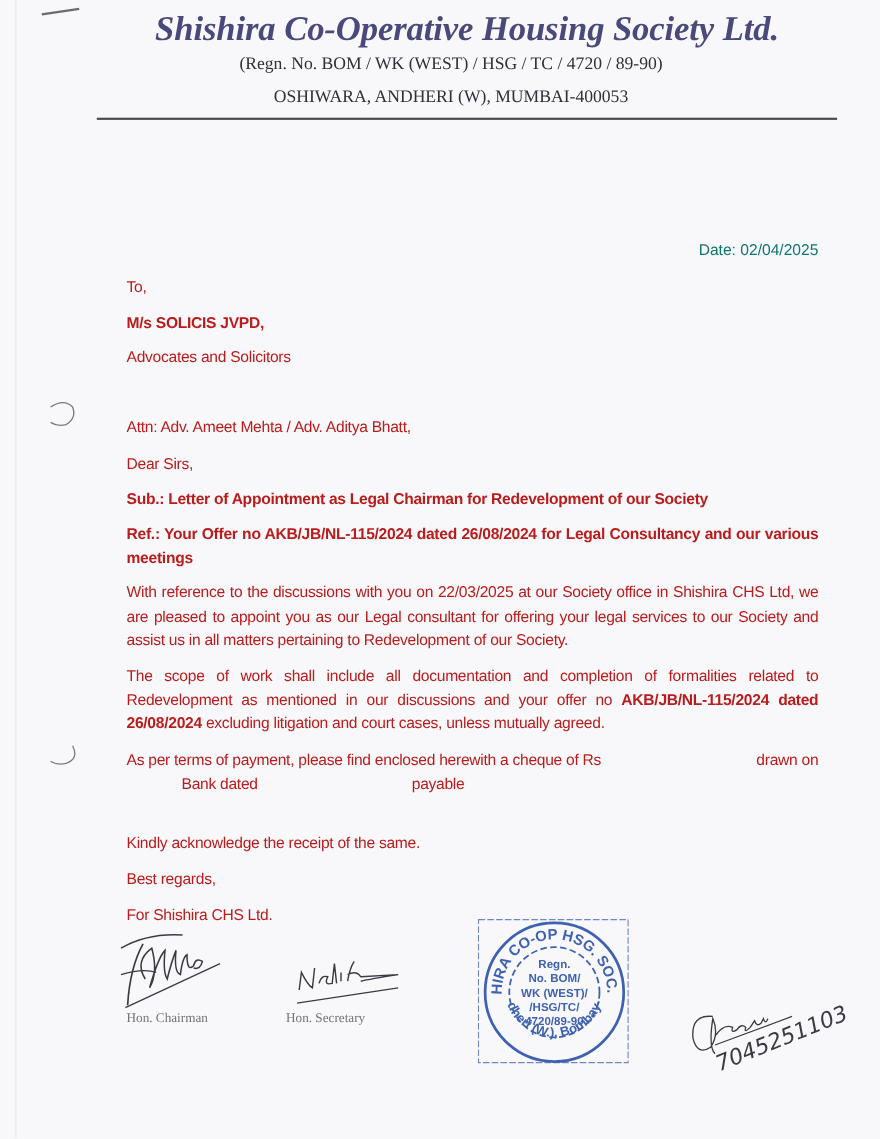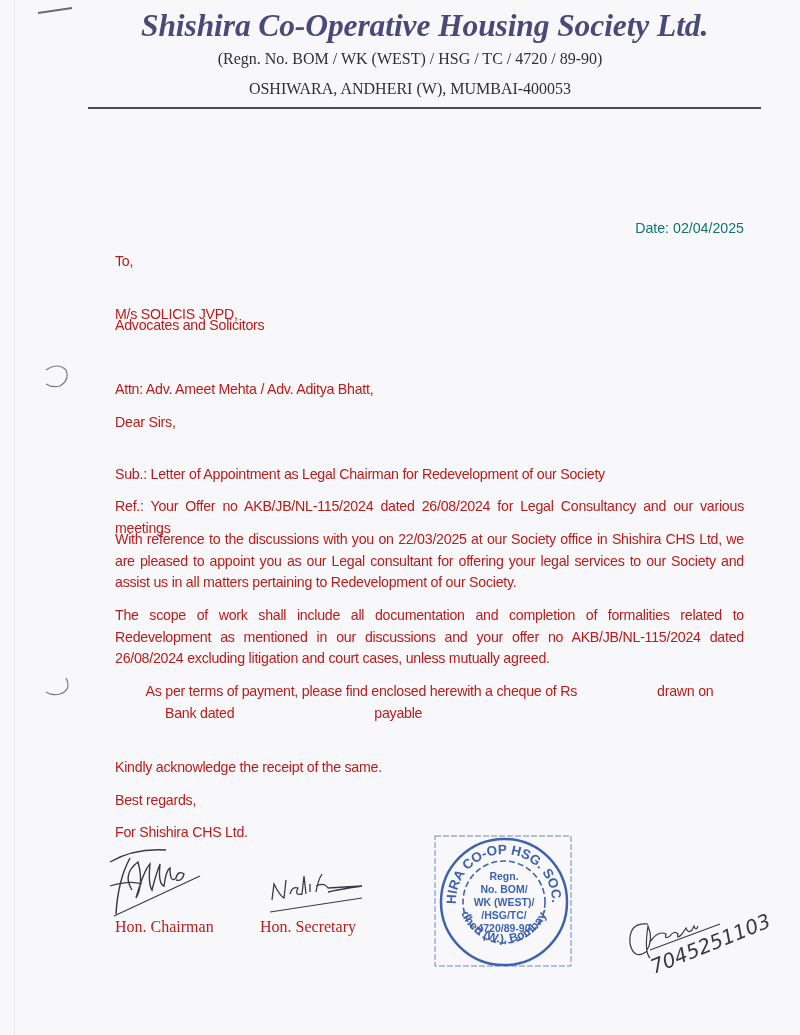--- a/index.html
+++ b/index.html
@@ -40,26 +40,26 @@
   .body-text {
     position: absolute; left: 115px; width: 629px;
     font-family: "Liberation Sans", sans-serif;
     font-size: 14.2px; line-height: 21.5px; color: #b91c1c;
     letter-spacing: -0.25px;
   }
   .date-line {
     position: absolute; right: 56px; top: 220px;
     font-family: "Liberation Sans", sans-serif; font-size: 14.2px; color: #0f766e;
   }
-  .bold { font-weight: normal; margin-top: 20px; }
+  .bold { font-weight: bold; }
   .justify { text-align: justify; }
   .blank { display: inline-block; }
   .sig-label {
     position: absolute; font-family: "Liberation Serif", serif;
-    font-size: 16px; color: #b91c1c;
+    font-size: 12px; color: #737373;
   }
   .stamp { position: absolute; left: 434px; top: 832px; }
   .ink { position: absolute; }
 </style>
 </head>
 <body>
 
 <div class="page-edge"></div>
 
 <svg class="punch-mark" style="left:36px;top:4px" width="40" height="12" viewBox="0 0 40 12">
@@ -88,21 +88,21 @@
 <div class="body-text" style="top:379px">Attn: Adv. Ameet Mehta / Adv. Aditya Bhatt,</div>
 <div class="body-text" style="top:412px">Dear Sirs,</div>
 <div class="body-text bold" style="top:444px">Sub.: Letter of Appointment as Legal Chairman for Redevelopment of our Society</div>
 <div class="body-text bold justify" style="top:476px">Ref.: Your Offer no AKB/JB/NL-115/2024 dated 26/08/2024 for Legal Consultancy and our various meetings</div>
 
 <div class="body-text justify" style="top:529px">With reference to the discussions with you on 22/03/2025 at our Society office in Shishira CHS Ltd, we are pleased to appoint you as our Legal consultant for offering your legal services to our Society and assist us in all matters pertaining to Redevelopment of our Society.</div>
 
 <div class="body-text justify" style="top:605px"><span>The scope of work shall include all documentation and completion of formalities related to Redevelopment as mentioned in our discussions and your offer no </span><span class="bold">AKB/JB/NL-115/2024 dated 26/08/2024</span><span> excluding litigation and court cases, unless mutually agreed.</span></div>
 
 <div class="body-text" style="top:681px">
-  <div style="display:flex;justify-content:center">
+  <div style="display:flex;justify-content:space-between">
     <span>As per terms of payment, please find enclosed herewith a cheque of Rs</span>
     <span class="blank" style="width:80px"></span>
     <span>drawn on</span>
   </div>
   <div style="display:flex;justify-content:flex-start">
     <span class="blank" style="width:50px"></span>
     <span>Bank dated</span>
     <span class="blank" style="width:70px"></span>
     <span class="blank" style="width:70px"></span>
     <span>payable</span>

